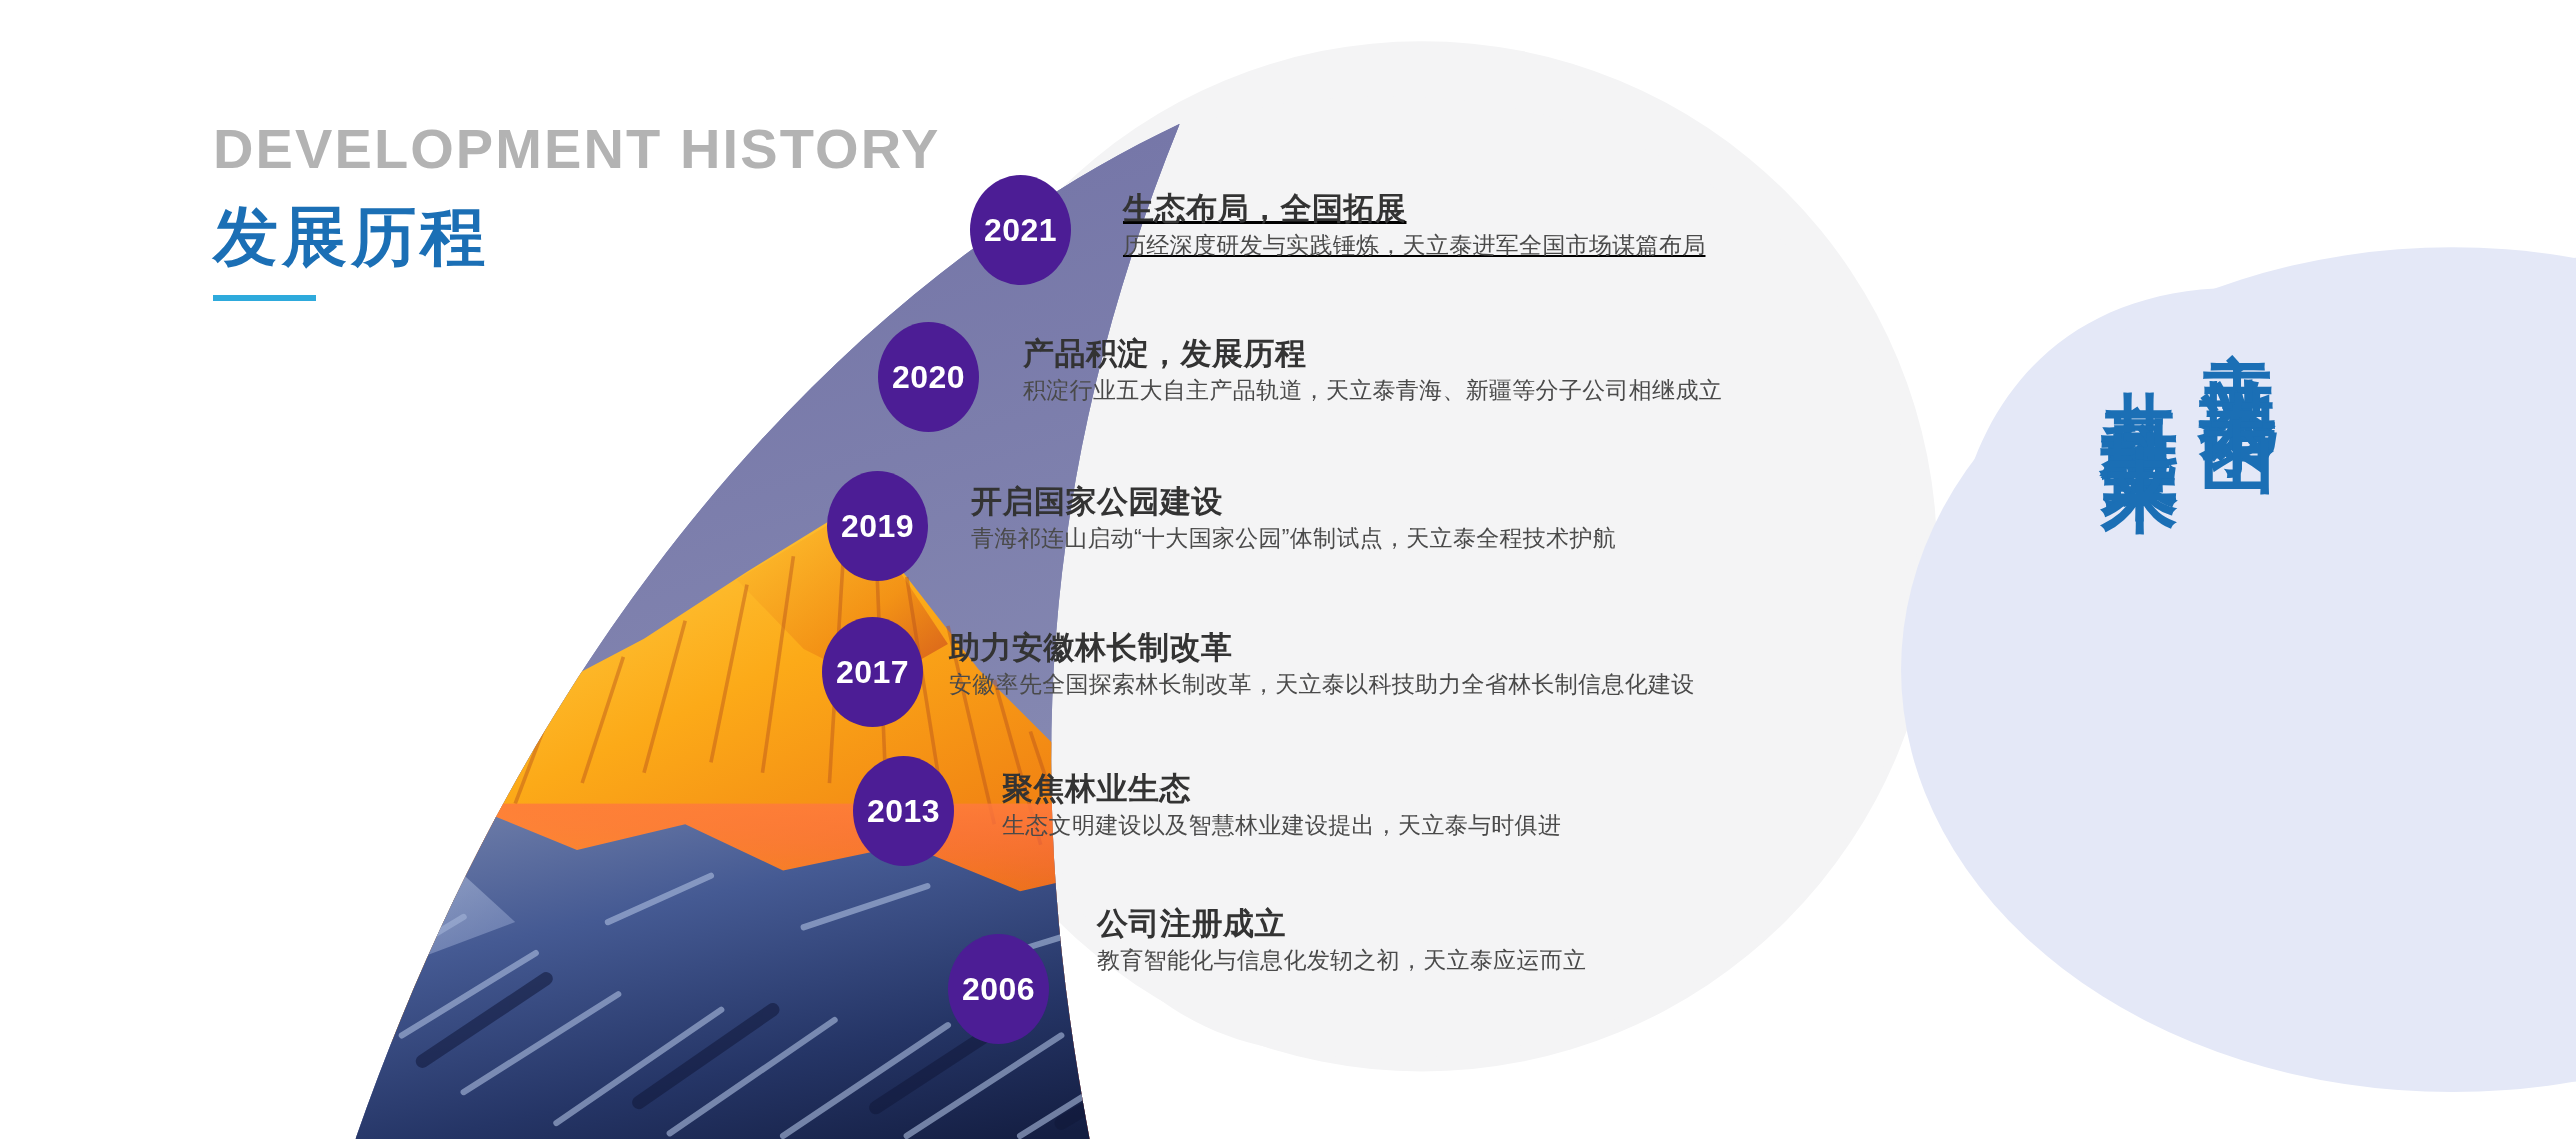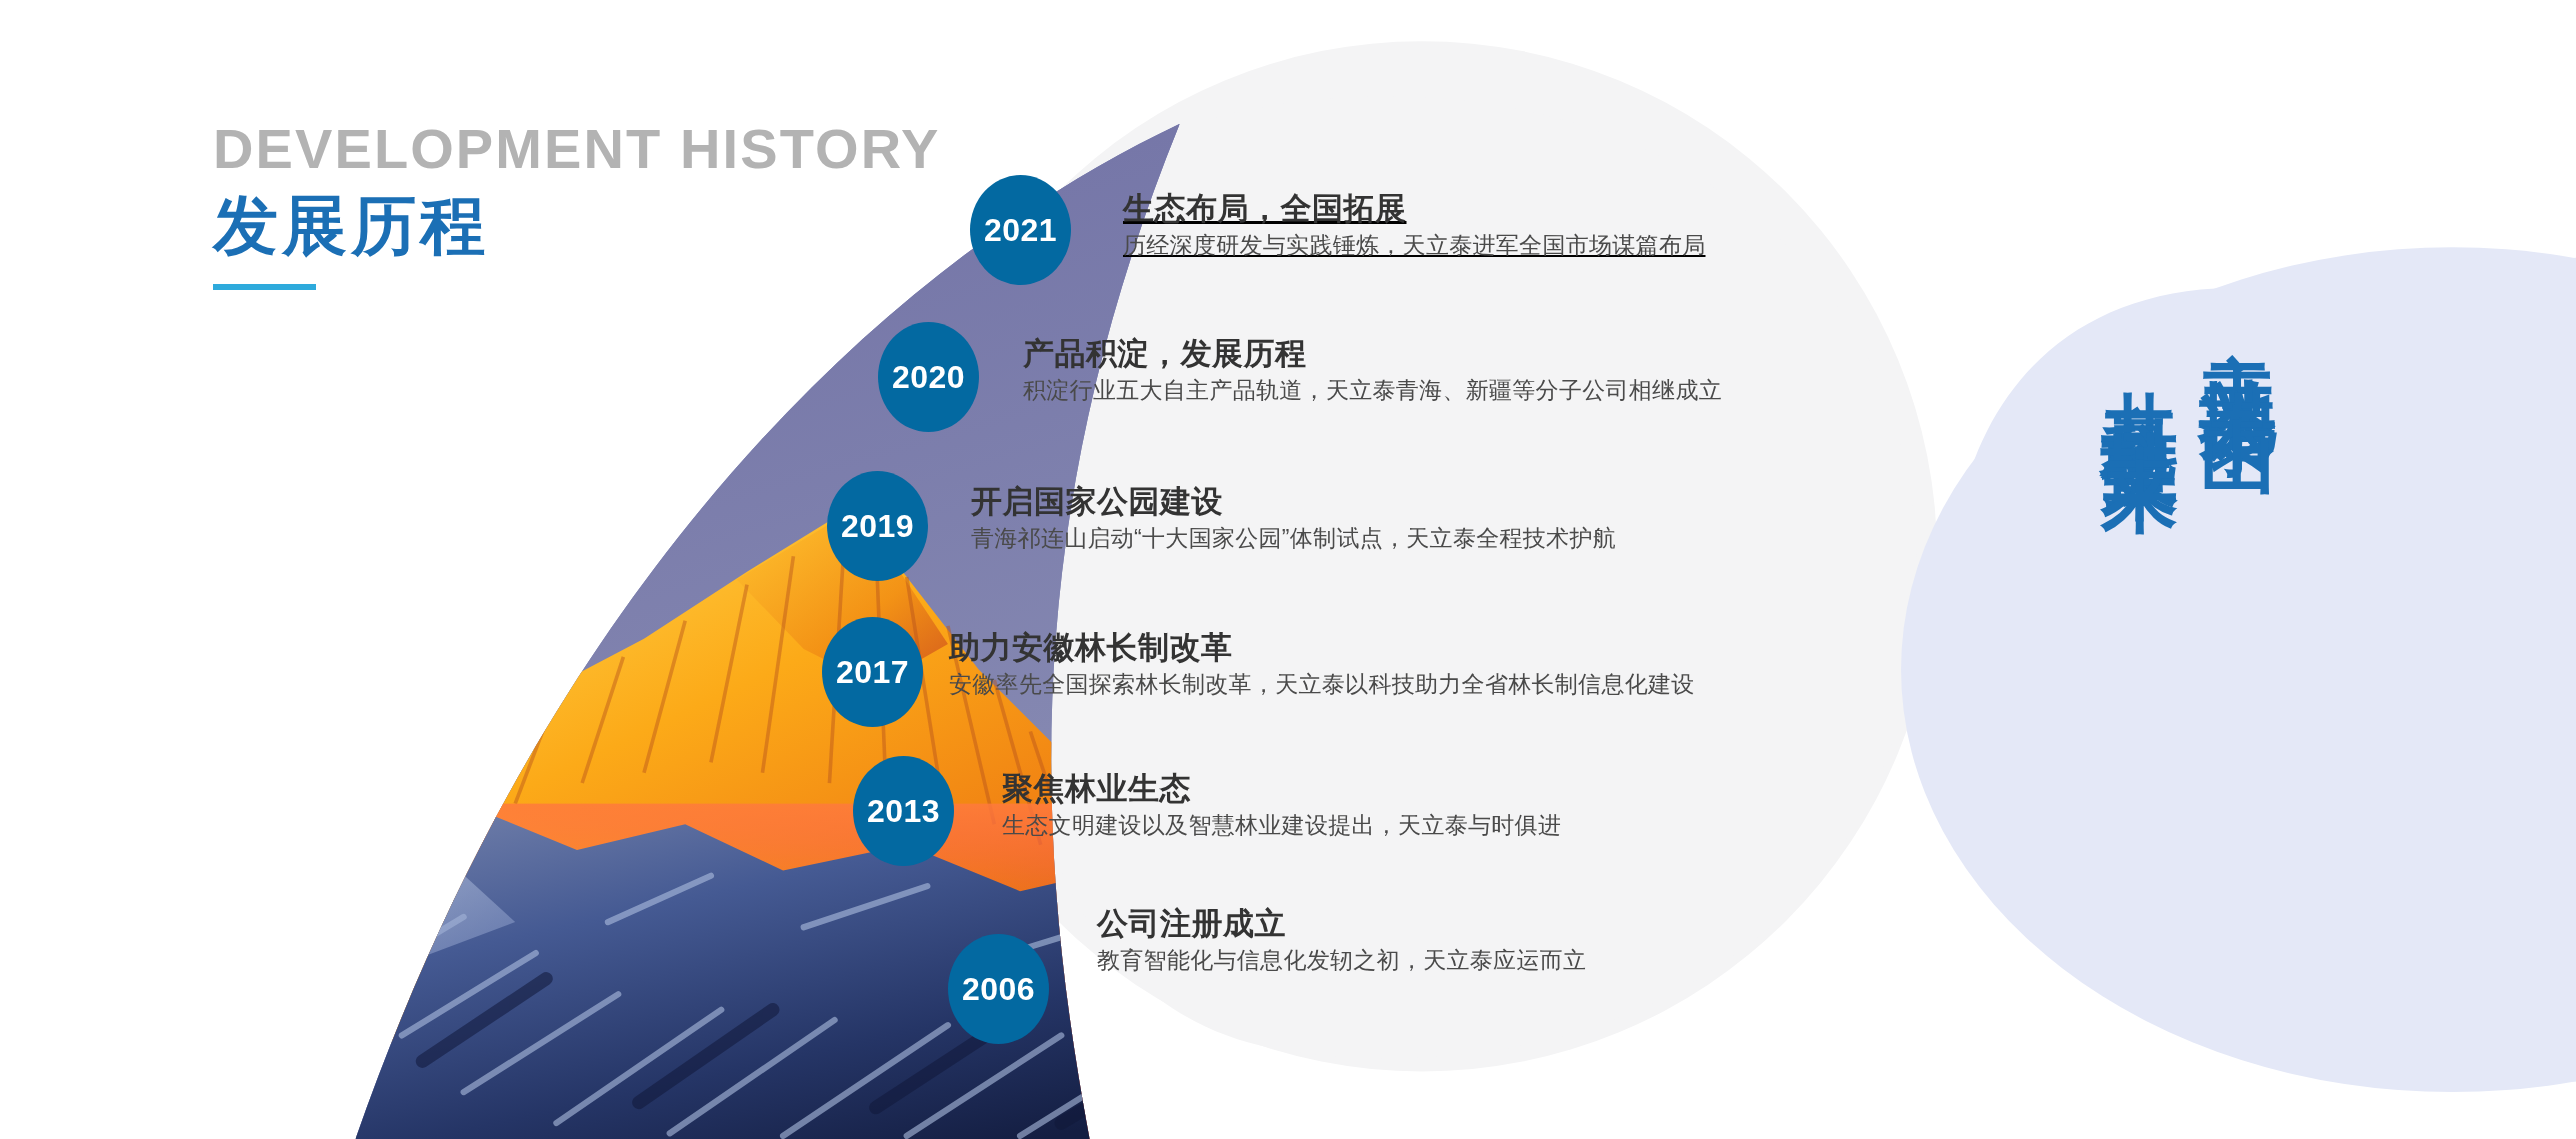--- a/index.html
+++ b/index.html
@@ -11,35 +11,35 @@
   
   #bg-art { position:absolute; inset:0; width:2697px; height:1139px; }
 
   
   .heading-block { position:absolute; left:213px; top:120px; }
   .heading-en {
     font-size:56px; font-weight:bold; color:#b3b3b3;
     letter-spacing:2.1px; line-height:1.05; white-space:nowrap;
   }
   .heading-cn {
-    margin-top:13px;
+    margin-top:24px;
     font-size:65px; font-weight:bold; color:#1b6fb5;
     letter-spacing:4.1px; line-height:1.05; white-space:nowrap;
   }
   .heading-rule {
     margin-top:24px; width:103px; height:6.2px; background:#2eaadc;
   }
 
   
   .tl-item { position:absolute; }
   .tl-circle {
     position:absolute;
     width:101px; height:110px;
     border-radius:50%;
-    background:#0369a1;
+    background:#4c1d95;
     display:flex; align-items:center; justify-content:center;
     color:#ffffff; font-size:32px; font-weight:bold; letter-spacing:0.5px;
   }
   .tl-text { position:absolute; }
   .tl-title {
     font-size:31px; font-weight:bold; color:#333333;
     letter-spacing:0.5px; white-space:nowrap; line-height:1.1;
   }
   .tl-desc {
     margin-top:6px;

